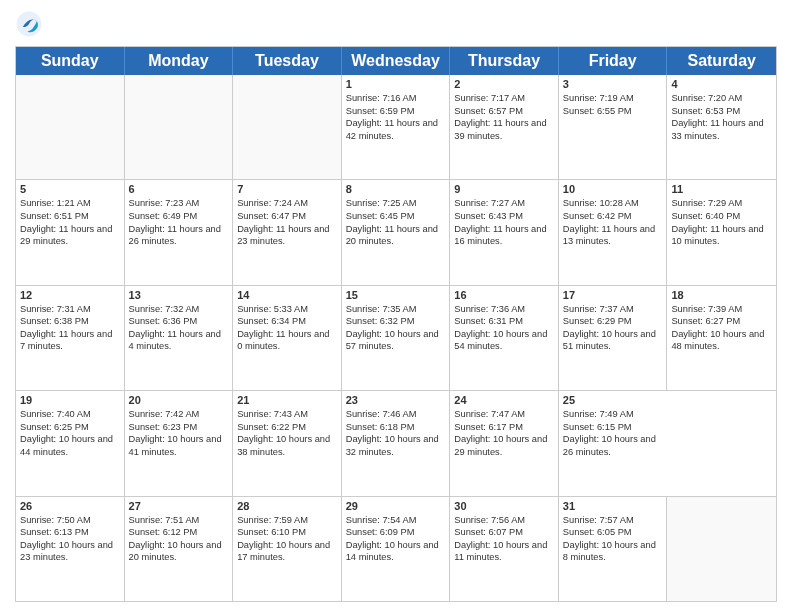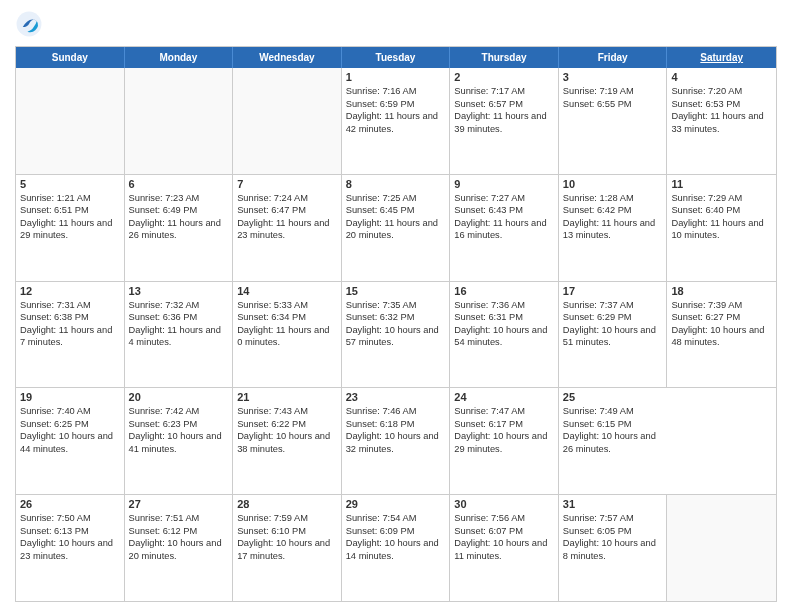--- a/index.html
+++ b/index.html
@@ -66,27 +66,27 @@
       flex-direction: column;
       border: 1px solid #ccc;
     }
     .cal-header-row {
       display: grid;
       grid-template-columns: repeat(7, 1fr);
       background: #2a6bb5;
     }
     .cal-header-cell {
       color: #fff;
-      font-size: 10px;
+      font-size: 16px;
       font-weight: bold;
       padding: 5px 4px;
       text-align: center;
       border-right: 1px solid #4a8bd4;
     }
-    .cal-header-cell:last-child { border-right: none; text-decoration: underline; }
+    .cal-header-cell:last-child { border-right: none; }
     .cal-body {
       flex: 1;
       display: flex;
       flex-direction: column;
     }
     .cal-row {
       display: grid;
       grid-template-columns: repeat(7, 1fr);
       flex: 1;
       border-top: 1px solid #ccc;
@@ -134,22 +134,22 @@
     <div class="title-block">
       <div class="month-title"></div>
       <div class="location"></div>
     </div>
   </div>
 
   <div class="calendar">
     <div class="cal-header-row">
     <div class="cal-header-cell">Sunday</div>
         <div class="cal-header-cell">Monday</div>
+        <div class="cal-header-cell">Tuesday</div>
         <div class="cal-header-cell">Wednesday</div>
-        <div class="cal-header-cell">Tuesday</div>
         <div class="cal-header-cell">Thursday</div>
         <div class="cal-header-cell">Friday</div>
         <div class="cal-header-cell">Saturday</div>
       </div>
     <div class="cal-body">
     <div class="cal-row">
           <div class="cal-cell empty"></div>
           <div class="cal-cell empty"></div>
           <div class="cal-cell empty"></div>
           <div class="cal-cell">
@@ -202,21 +202,21 @@
             <span class="cell-line">Daylight: 11 hours and 20 minutes.</span>
           </div>
           <div class="cal-cell">
             <span class="day-num">9</span>
             <span class="cell-line">Sunrise: 7:27 AM</span>
             <span class="cell-line">Sunset: 6:43 PM</span>
             <span class="cell-line">Daylight: 11 hours and 16 minutes.</span>
           </div>
           <div class="cal-cell">
             <span class="day-num">10</span>
-            <span class="cell-line">Sunrise: 1:28 AM</span>
+            <span class="cell-line">Sunrise: 10:28 AM</span>
             <span class="cell-line">Sunset: 6:42 PM</span>
             <span class="cell-line">Daylight: 11 hours and 13 minutes.</span>
           </div>
           <div class="cal-cell">
             <span class="day-num">11</span>
             <span class="cell-line">Sunrise: 7:29 AM</span>
             <span class="cell-line">Sunset: 6:40 PM</span>
             <span class="cell-line">Daylight: 11 hours and 10 minutes.</span>
           </div>
         </div>

